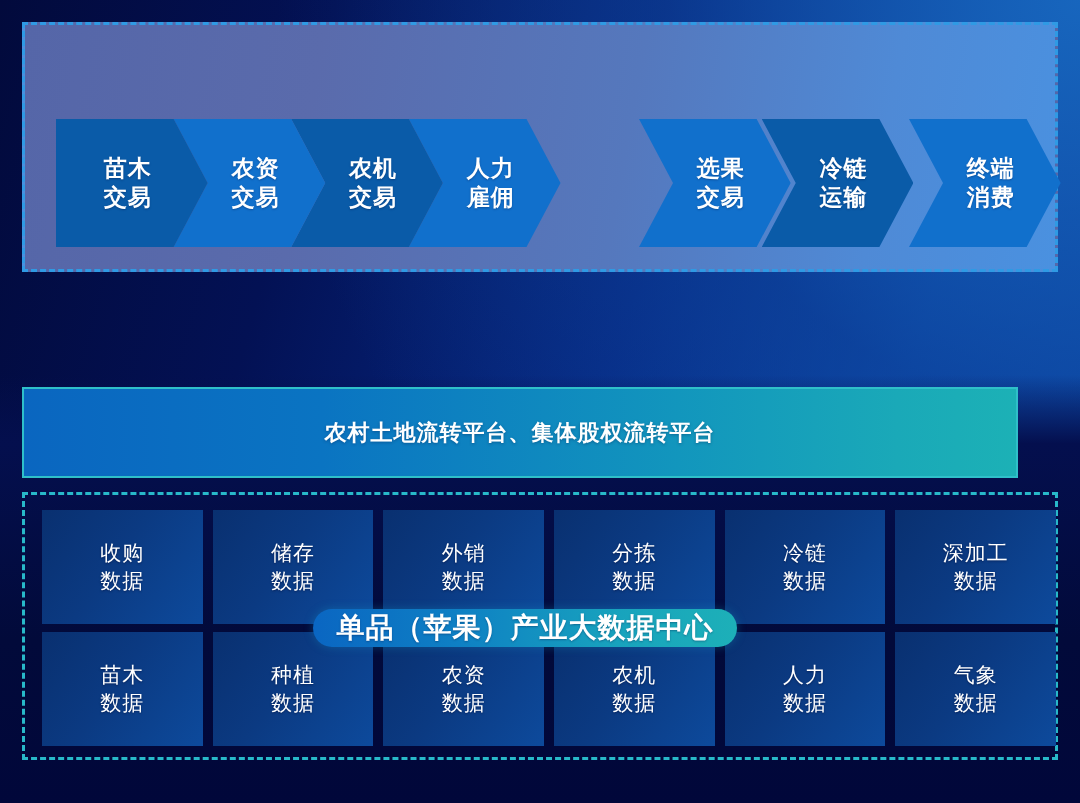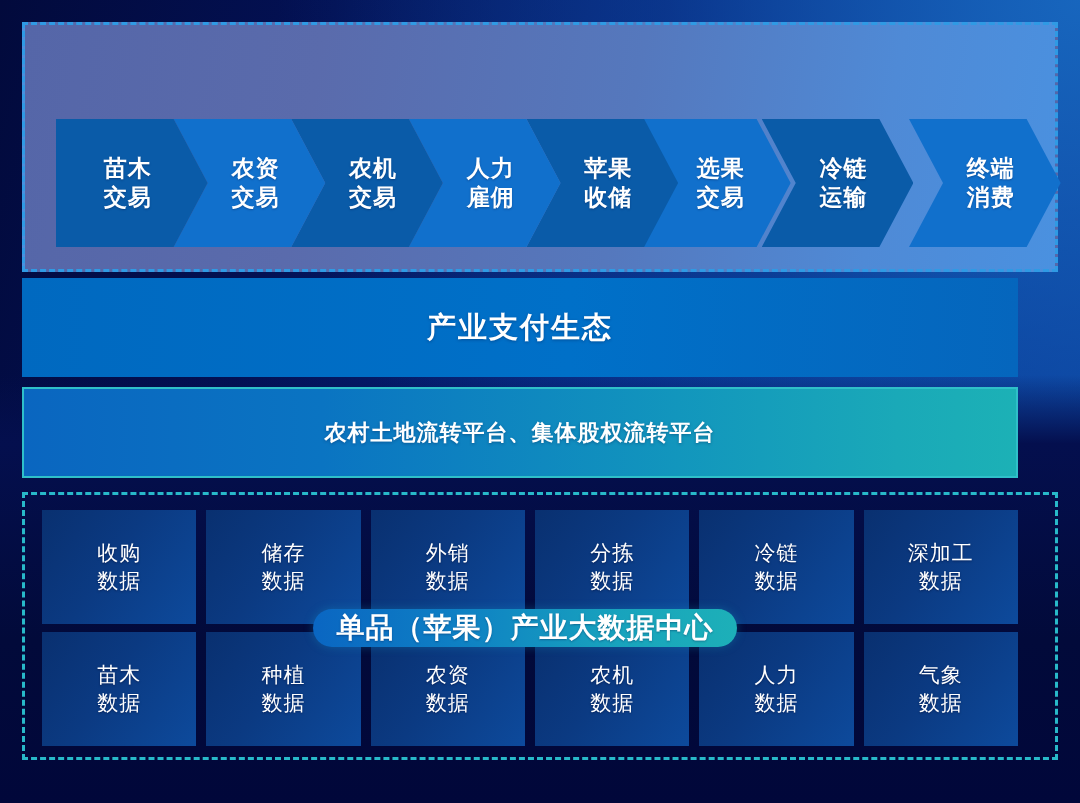--- a/index.html
+++ b/index.html
@@ -143,20 +143,21 @@
     border: 3px dashed #28b9c9;
     z-index: 2;
   }
   .data-grid {
     position: absolute;
     left: 42px;
     top: 510px;
     width: 976px;
     height: 236px;
     z-index: 3;
+    padding-left: 38px;
   }
   .data-row {
     position: absolute;
     left: 0;
     width: 100%;
     height: 114px;
     display: flex;
     gap: 10px;
   }
   .data-row.r1 { top: 0; }
@@ -225,26 +226,20 @@
             <div>农机</div>
             <div>交易</div>
           </div>
         </div>
         <div class="chev" style="left: 352.875px; width: 151.625px; background: rgb(17, 112, 204); z-index: 5;">
           <div class="chev-label">
             <div>人力</div>
             <div>雇佣</div>
           </div>
         </div>
-        <div class="chev" style="left: 470.5px; width: 151.625px; background: rgb(10, 91, 168); z-index: 4;">
-          <div class="chev-label">
-            <div>苹果</div>
-            <div>收储</div>
-          </div>
-        </div>
         <div class="chev" style="left: 583px; width: 151.625px; background: rgb(17, 112, 204); z-index: 3;">
           <div class="chev-label">
             <div>选果</div>
             <div>交易</div>
           </div>
         </div>
         <div class="chev" style="left: 705.75px; width: 151.625px; background: rgb(10, 91, 168); z-index: 2;">
           <div class="chev-label">
             <div>冷链</div>
             <div>运输</div>
@@ -252,23 +247,20 @@
         </div>
         <div class="chev" style="left: 853px; width: 151.625px; background: rgb(17, 112, 204); z-index: 1;">
           <div class="chev-label">
             <div>终端</div>
             <div>消费</div>
           </div>
         </div>
       </div>
   </div>
 
-  <div class="pay-band">
-    <span class="band-label">产业支付生态</span>
-  </div>
 
   <div class="land-band">
     <span class="band-label">农村土地流转平台、集体股权流转平台</span>
   </div>
 
   <div class="bottom-panel"></div>
   <div class="data-grid" id="data-grid">
       <div class="data-row r1">
         <div class="data-box">
           <div class="box-label">

